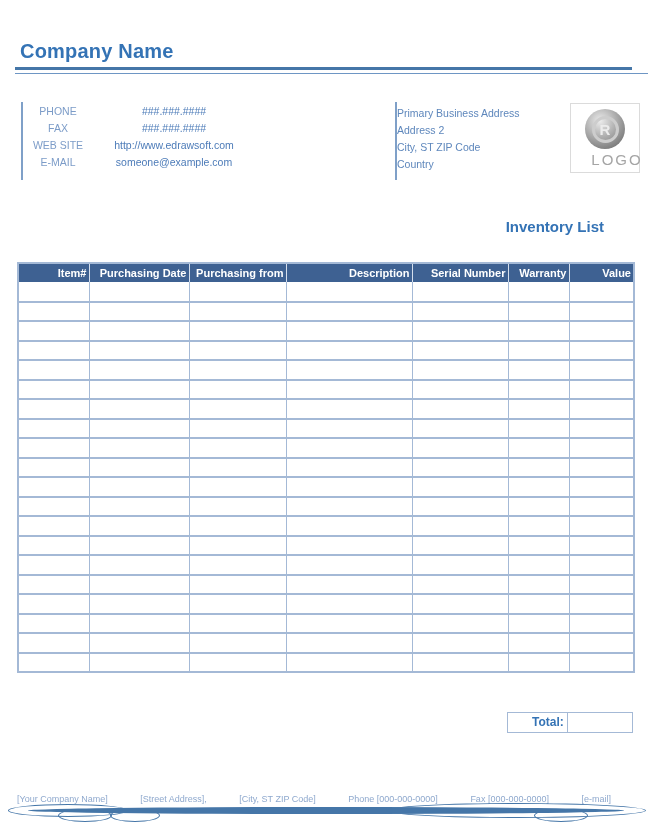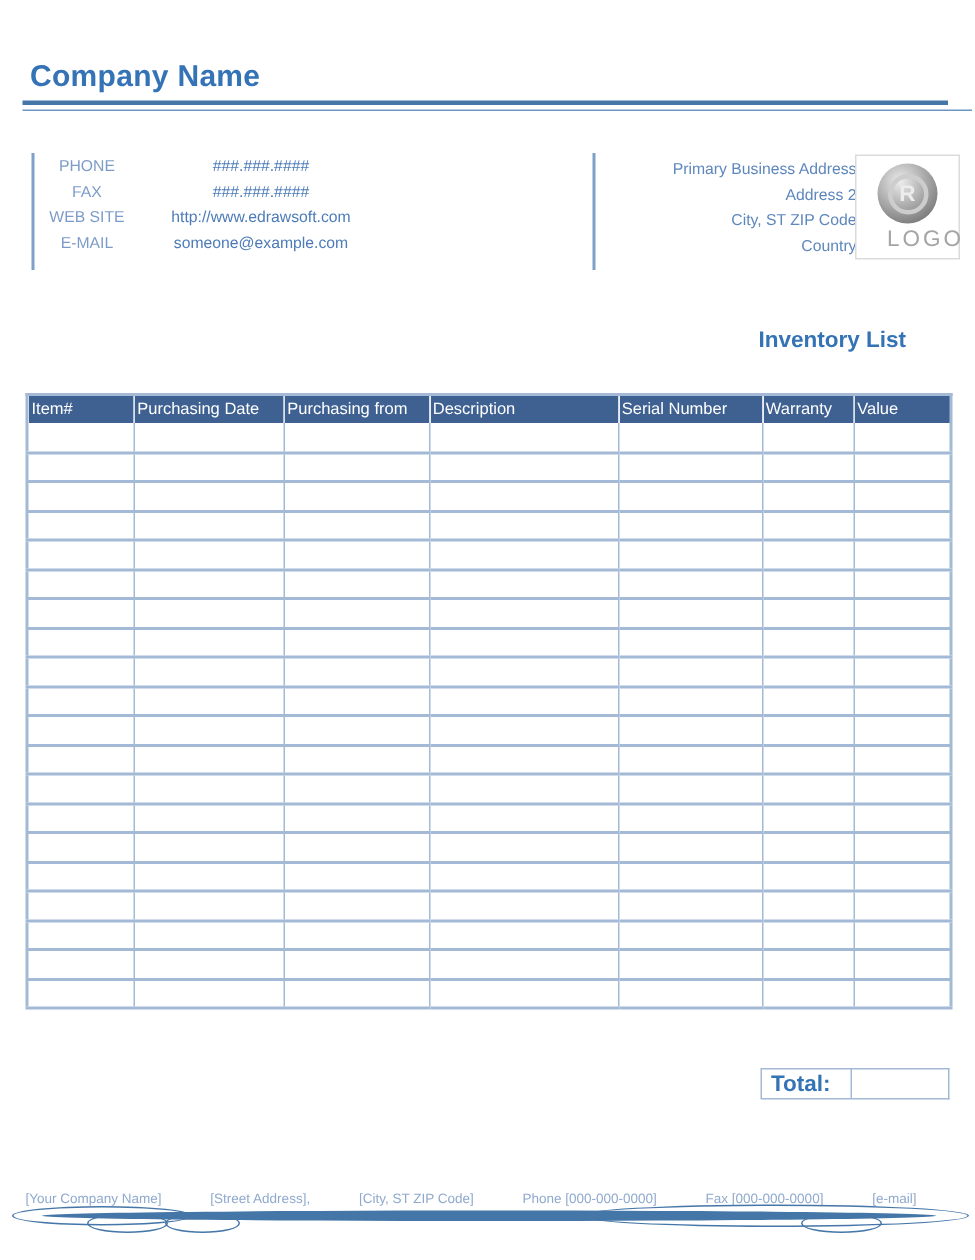--- a/index.html
+++ b/index.html
@@ -32,21 +32,21 @@
     width:162px; text-align:center; font-size:10.5px;
     color:var(--c-value-blue, #4C7BB8);
   }
 
   
   .address-block {
     position:absolute; left:395px; top:102px; height:78px; width:176px;
     border-left:2px solid #7FA0C8; padding-top:3px;
   }
   .address-line {
-    height:17px; line-height:17px; text-align:right; font-size:10.5px;
+    height:17px; line-height:17px; text-align:left; font-size:10.5px;
     color:var(--c-address-blue, #5E87BC);
   }
 
   
   .logo-box {
     position:absolute; left:570px; top:103px; width:70px; height:70px;
     border:1px solid #DBDBDB; background:#fff;
     display:flex; flex-direction:column; align-items:center; justify-content:flex-start;
     padding-top:5px;
   }
@@ -71,37 +71,37 @@
     position:absolute; left:0; top:218px; width:604px; text-align:right;
     font-size:15px; font-weight:bold; color:var(--c-accent, #3473B5);
   }
 
   
   .table-wrap { position:absolute; left:17px; top:262px; width:616px; }
   table.inv { border-collapse:collapse; width:616px; table-layout:fixed;
     border:2px solid var(--c-table-border, #A4B9D6); }
   table.inv th {
     background:var(--c-table-header-bg, #3E6192); color:#ffffff;
-    font-size:11px; font-weight:normal; height:19px; text-align:left;
+    font-size:11px; font-weight:bold; height:19px; text-align:right;
     border-right:1px solid #D4DEEC; padding:0 2px; white-space:nowrap; overflow:hidden;
   }
   table.inv th:last-child { border-right:none; }
   table.inv td {
     height:19.5px; background:#ffffff;
     border-right:1px solid var(--c-table-border, #A4B9D6);
     border-bottom:2px solid var(--c-table-border, #A4B9D6);
   }
   table.inv td:last-child { border-right:none; }
 
   
   .total-box { position:absolute; left:507px; top:712px; display:flex; }
   .total-label-cell {
     width:61px; height:21px; border:1px solid var(--c-table-border, #A4B9D6);
-    font-size:15px; font-weight:bold; color:var(--c-accent, #3473B5);
-    padding-left:6px; line-height:19px; background:#fff;
+    font-size:12px; font-weight:bold; color:var(--c-accent, #3473B5);
+    padding-left:24px; line-height:19px; background:#fff;
   }
   .total-value-cell {
     width:65px; height:21px; border:1px solid var(--c-table-border, #A4B9D6);
     border-left:none; background:#fff;
   }
 
   
   .footer-items {
     position:absolute; left:17px; top:794px; width:616px; padding-right:22px;
     display:flex; justify-content:space-between;

